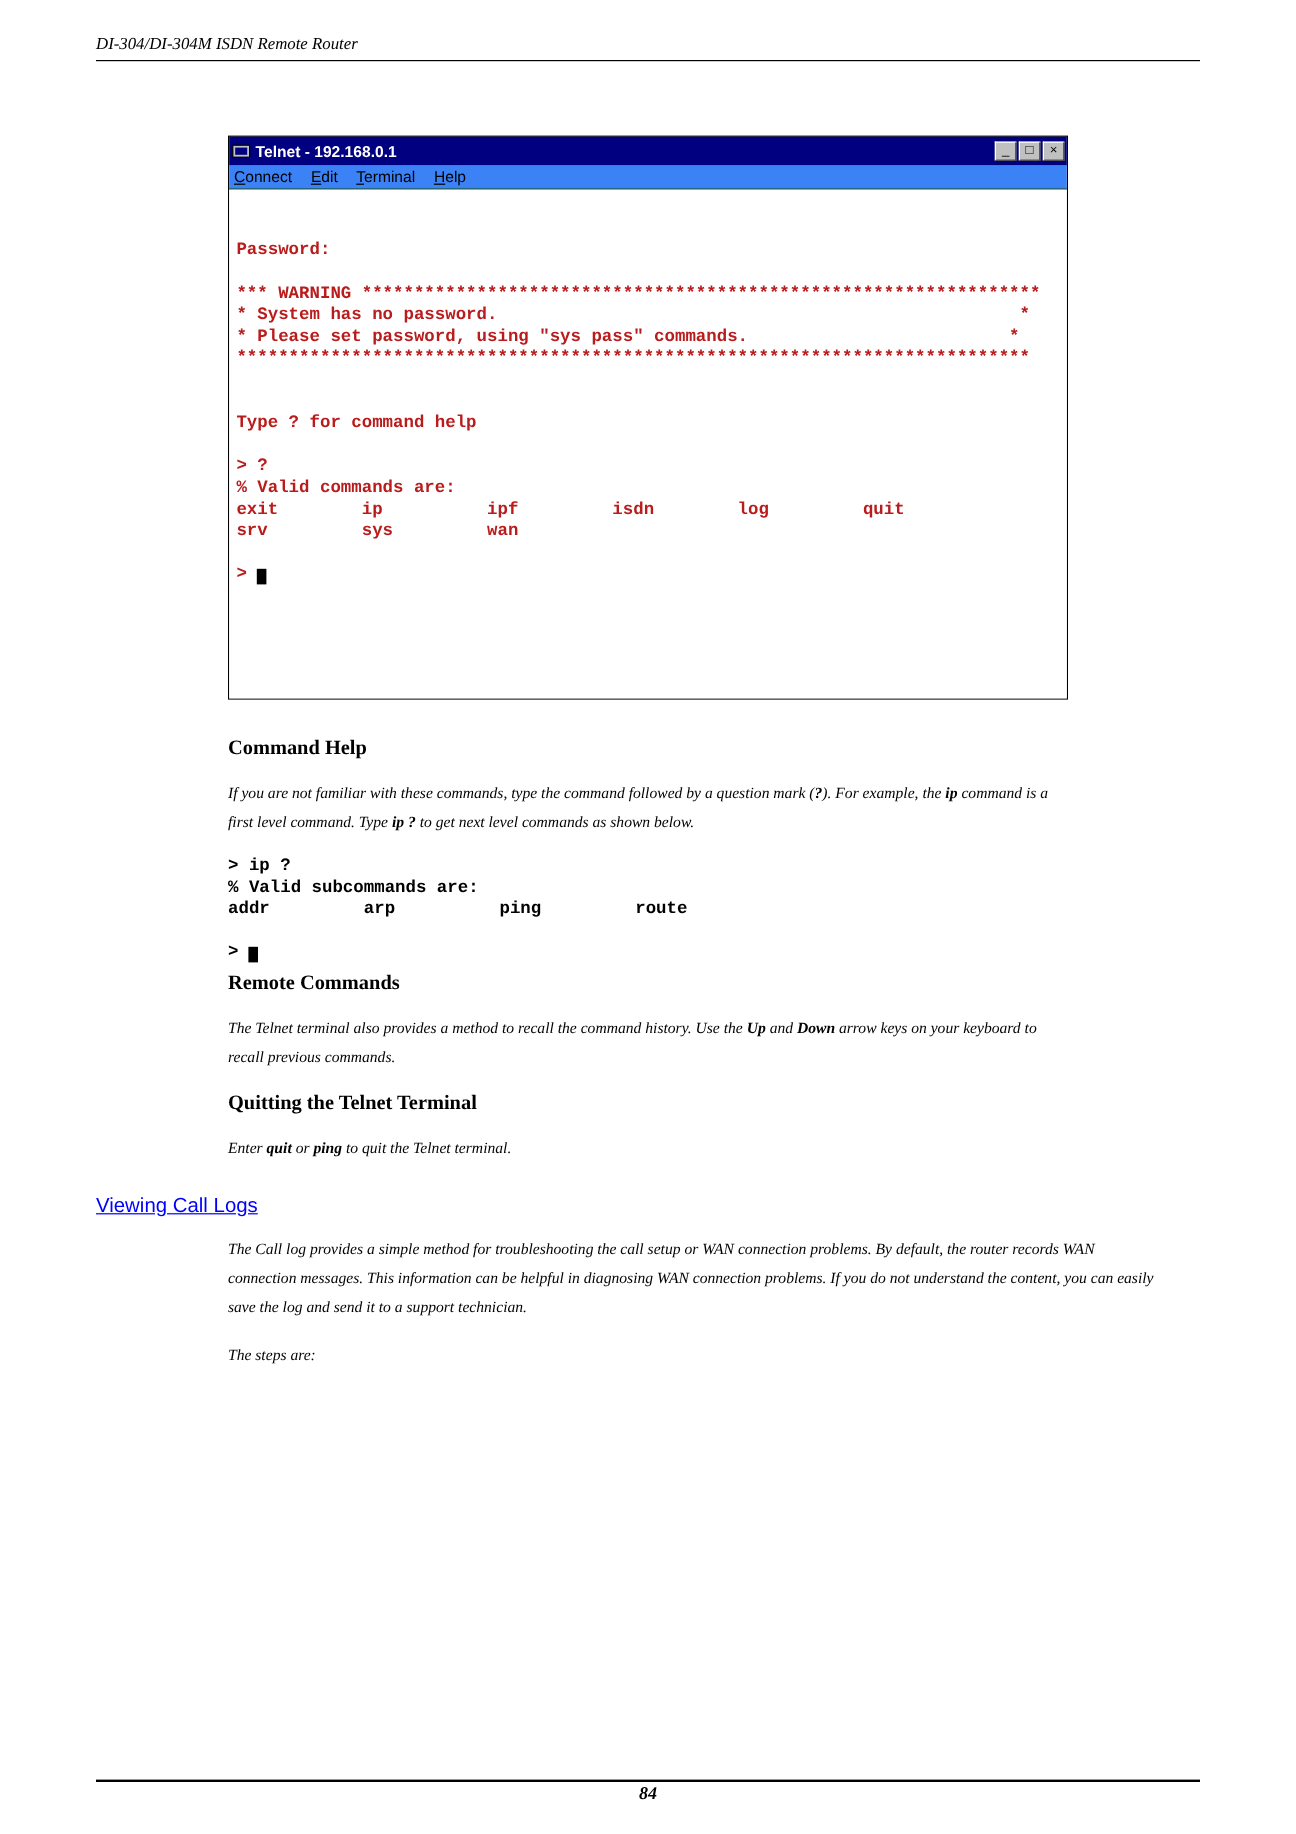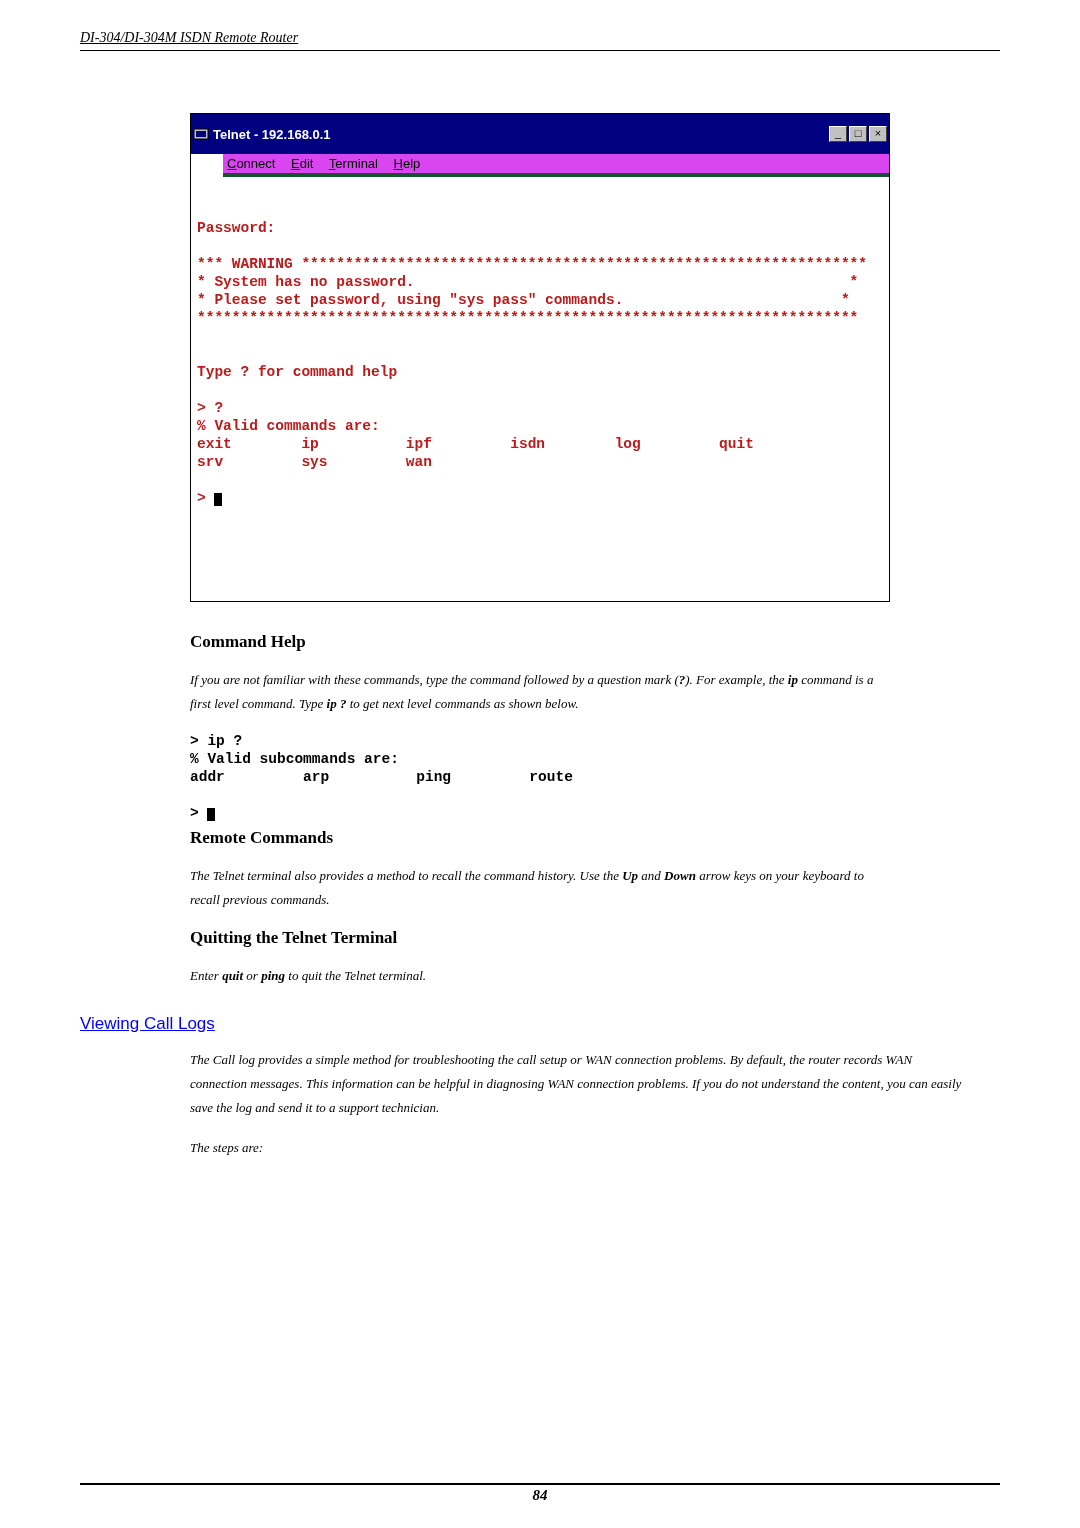--- a/index.html
+++ b/index.html
@@ -1,28 +1,28 @@
 <!DOCTYPE html>
 <html><head>
 <meta charset="utf-8">
 <style>
   * { margin: 0; padding: 0; box-sizing: border-box; }
   body { background: #ffffff; font-family: "Times New Roman", serif; width: 1080px; height: 1528px; position: relative; }
-  .page-header { padding: 30px 80px 12px 80px; text-decoration: underline; }
+  .page-header { padding: 30px 80px 12px 80px; }
   .header-text { font-style: italic; font-size: 14px; color: #000; }
   .header-rule { border: none; border-top: 1px solid #000; margin-top: 4px; }
   .content { padding: 0 80px; }
 
   .telnet-window { border: 1px solid #000; margin: 50px 110px 30px 110px; background: #ffffff; }
-  .titlebar { background: #000080; color: #fff; display: flex; align-items: center; height: 40px; padding: 12px 2px; }
+  .titlebar { background: #000080; color: #fff; display: flex; align-items: center; height: 24px; padding: 12px 2px; }
   .titlebar-icon { width: 16px; height: 16px; margin-right: 4px; display: inline-block; }
   .titlebar-title { font-family: "MS Sans Serif", Tahoma, sans-serif; font-size: 13px; font-weight: bold; flex: 1; }
   .titlebar-buttons { display: flex; gap: 2px; }
   .tb-btn { width: 18px; height: 16px; background: #c0c0c0; border: 1px solid #fff; border-right-color:#404040; border-bottom-color:#404040; font-family: Arial; font-size: 11px; line-height: 12px; text-align: center; color:#000; }
-  .menubar { background: #d946ef; font-family: "MS Sans Serif", Tahoma, sans-serif; font-size: 13px; padding: 2px 4px; border-bottom: 4px solid #14532d; margin-left: 32px; }
+  .menubar { background: #3b82f6; font-family: "MS Sans Serif", Tahoma, sans-serif; font-size: 13px; padding: 2px 4px; border-bottom: 1px solid #14532d; }
   .menubar span { margin-right: 12px; }
   .menubar u { text-decoration: underline; }
   .terminal-body { background: #ffffff; color: #b91c1c; font-family: "Courier New", monospace; font-size: 14.5px; line-height: 18px; padding: 6px 6px 40px 6px; white-space: pre; font-weight: bold; overflow: hidden; }
 
   .body-block { margin: 0 110px; }
   .heading { font-weight: bold; font-size: 17px; margin-bottom: 16px; }
   .para { font-size: 13px; line-height: 24px; margin-bottom: 16px; font-style: italic; }
   .para b { font-weight: bold; }
 
   .subcmd-block { font-family: "Courier New", monospace; font-size: 14.5px; font-weight: bold; line-height: 18px; white-space: pre; margin-top: 4px; margin-bottom: 6px; }

